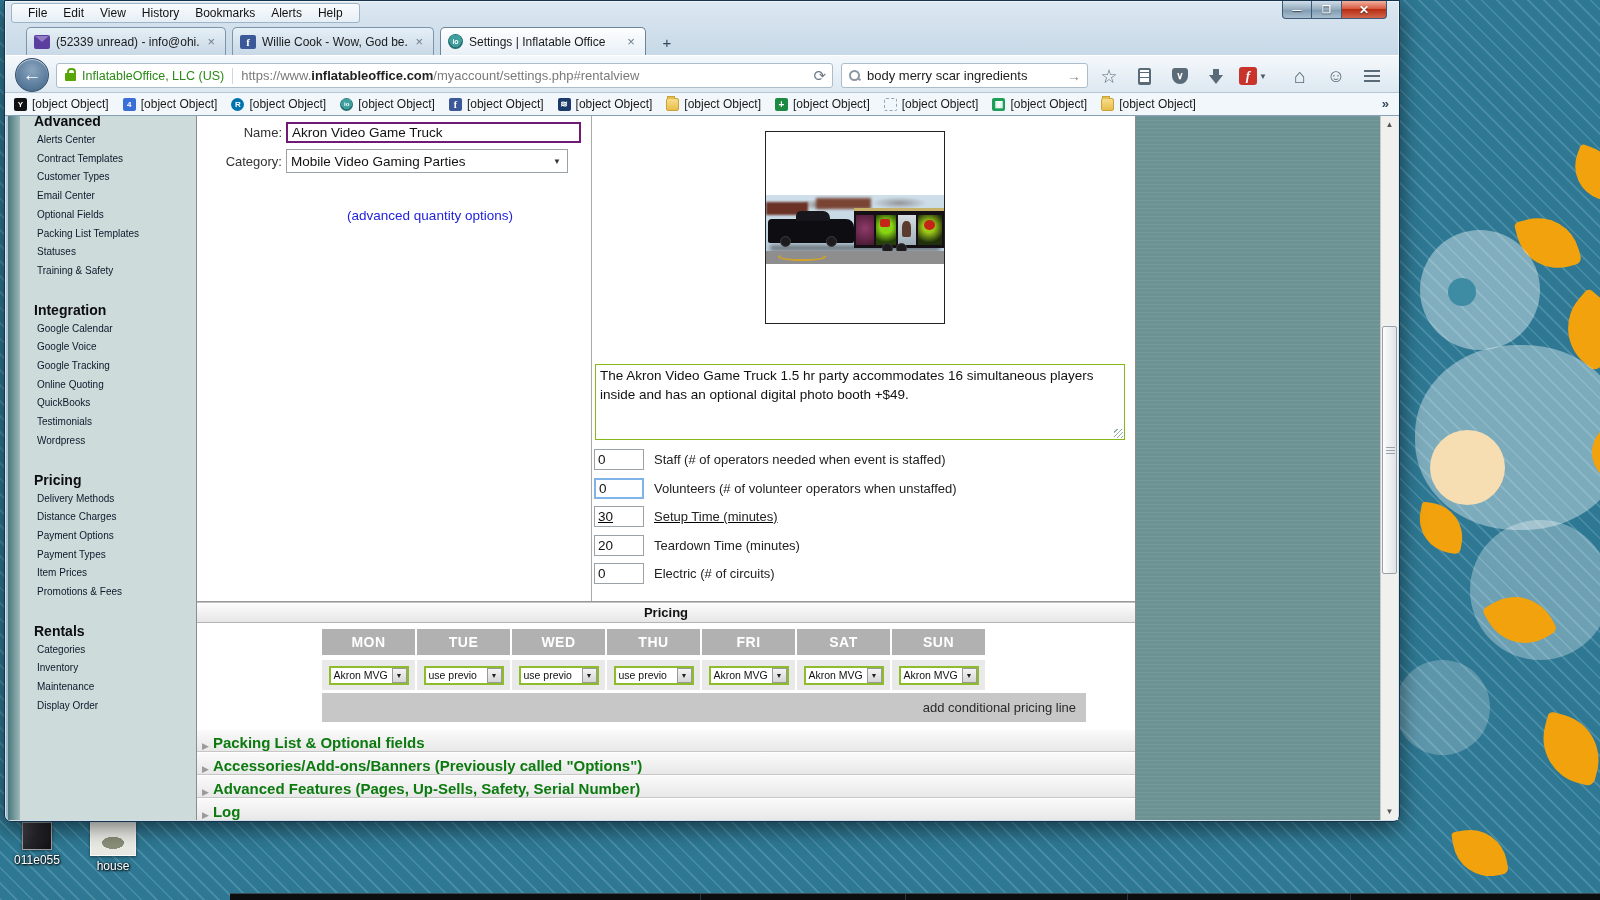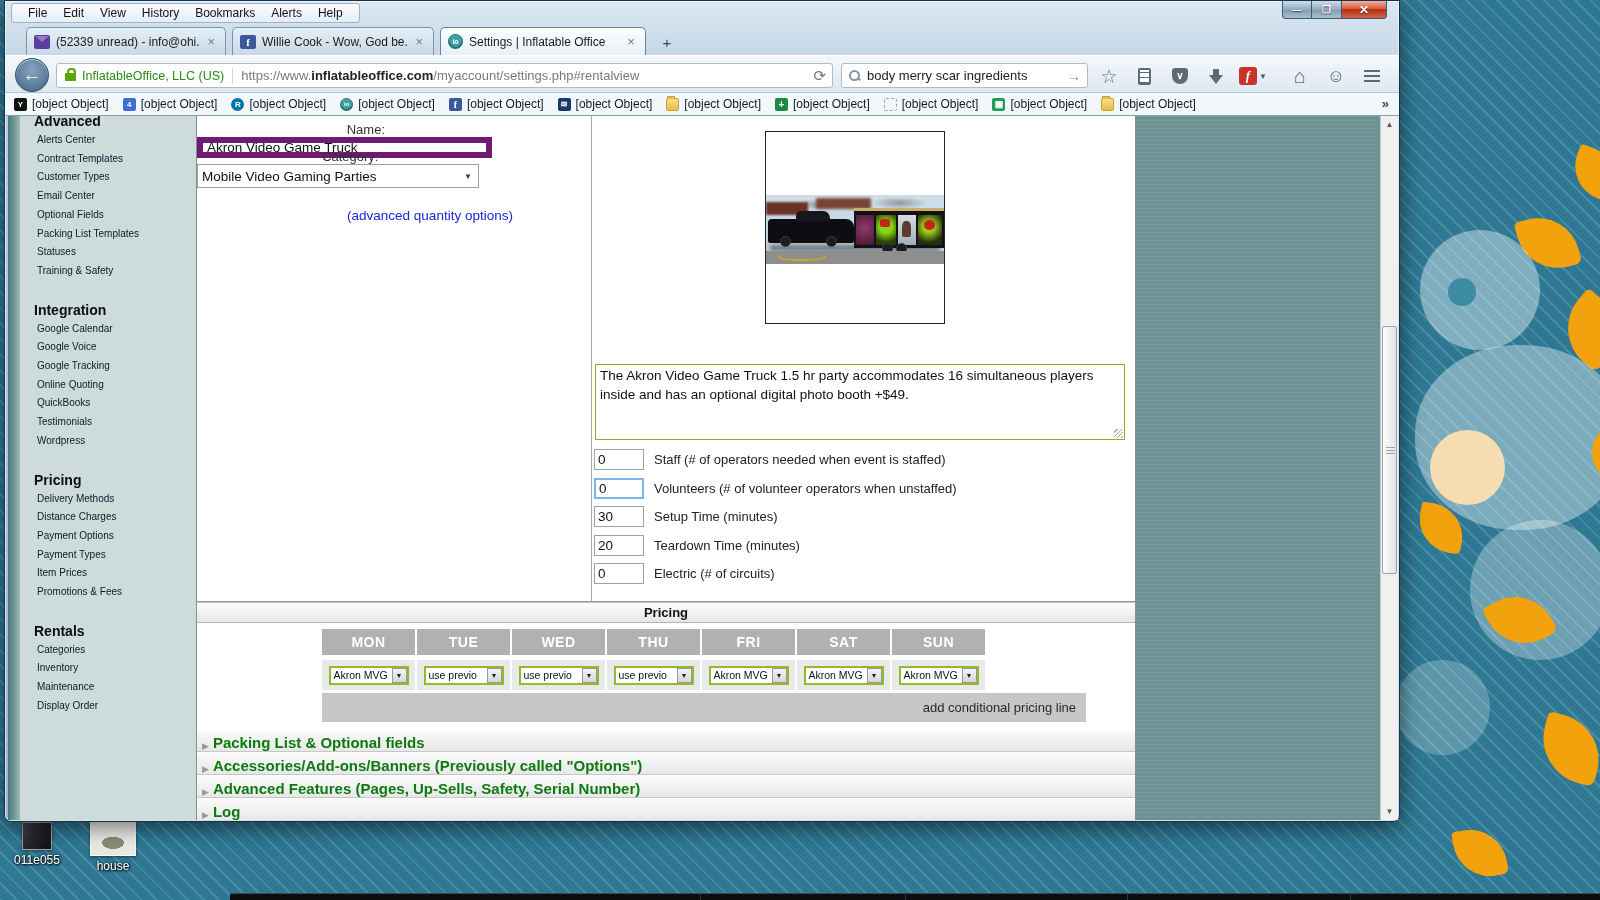--- a/index.html
+++ b/index.html
@@ -140,23 +140,23 @@
   .sidebar{position:absolute;left:12px;top:0;bottom:0;width:176px;background:#cddbdb;padding:0 0 0 14px;overflow:hidden;}
   .sb-group{margin-top:20px;}
   .sb-group:first-child{margin-top:-4px;}
   .sb-header{font-size:14px;font-weight:bold;color:#0d0d0d;line-height:19px;}
   .sb-item{font-size:10px;color:#0f172a;line-height:18.7px;padding-left:3px;white-space:nowrap;}
   
   .panel{position:absolute;left:188px;top:0;width:940px;height:100%;background:#fff;
     border-left:1px solid #8c8c8c;border-right:1px solid #8c8c8c;}
   .vdivider{position:absolute;left:394px;top:0;width:1px;height:485px;background:#aaa;}
   .form-bottom{position:absolute;left:0;top:485px;width:100%;height:1px;background:#9a9a9a;}
-  .frow{position:absolute;display:flex;align-items:center;font-size:13px;color:#222;flex-direction:column;}
+  .frow{position:absolute;display:flex;align-items:center;font-size:13px;color:#222;}
   .flabel{display:inline-block;width:85px;text-align:right;margin-right:4px;color:#333;}
-  .tinput{border:6px solid #701a75;height:21px;font-size:13.5px;padding:0 4px;background:#fff;color:#111;}
+  .tinput{border:2px solid #701a75;height:21px;font-size:13.5px;padding:0 4px;background:#fff;color:#111;}
   .selectbox{position:relative;border:1px solid #9aa2a8;height:24px;background:#fff;display:flex;align-items:center;padding:0 4px;font-size:13.5px;color:#111;}
   .selectbox .sel-arrow{position:absolute;right:6px;color:#333;font-size:8px;}
   .sel-arrow::before{content:"▼";}
   .checkbox{width:13px;height:13px;border:1px solid #8a9298;background:linear-gradient(#fbfbfb,#e4e7ea);margin-right:5px;}
   .adv-link{position:absolute;left:88px;top:92px;width:290px;text-align:center;font-size:13.5px;color:#2222dd;}
   
   .imgframe{position:absolute;left:568px;top:15px;width:180px;height:193px;border:1px solid #222;background:#fff;}
   .photo{position:absolute;left:0;top:63px;width:178px;height:69px;background:linear-gradient(#cfdfea,#b9cedd);overflow:hidden;}
   .ph-roof1{position:absolute;left:0;top:7px;width:42px;height:13px;background:#6b3226;filter:blur(1px);}
   .ph-roof2{position:absolute;left:50px;top:3px;width:55px;height:11px;background:#7a4434;filter:blur(1.5px);}
@@ -496,21 +496,21 @@
             <div class="numrow" style="top: 333px;">
               <input value="0" style="">
               <span class="nlabel">Staff (# of operators needed when event is staffed)</span>
             </div>
 
             <div class="numrow" style="top: 361.6px;">
               <input value="0" data-focused="true" style="">
               <span class="nlabel">Volunteers (# of volunteer operators when unstaffed)</span>
             </div>
 
-            <div class="numrow" style="top: 390.2px;">
+            <div class="numrow" style="top: 390.2px; text-decoration: underline;">
               <input value="30" style="">
               <span class="nlabel">Setup Time (minutes)</span>
             </div>
 
             <div class="numrow" style="top: 418.8px;">
               <input value="20" style="">
               <span class="nlabel">Teardown Time (minutes)</span>
             </div>
 
             <div class="numrow" style="top: 447.4px;">

